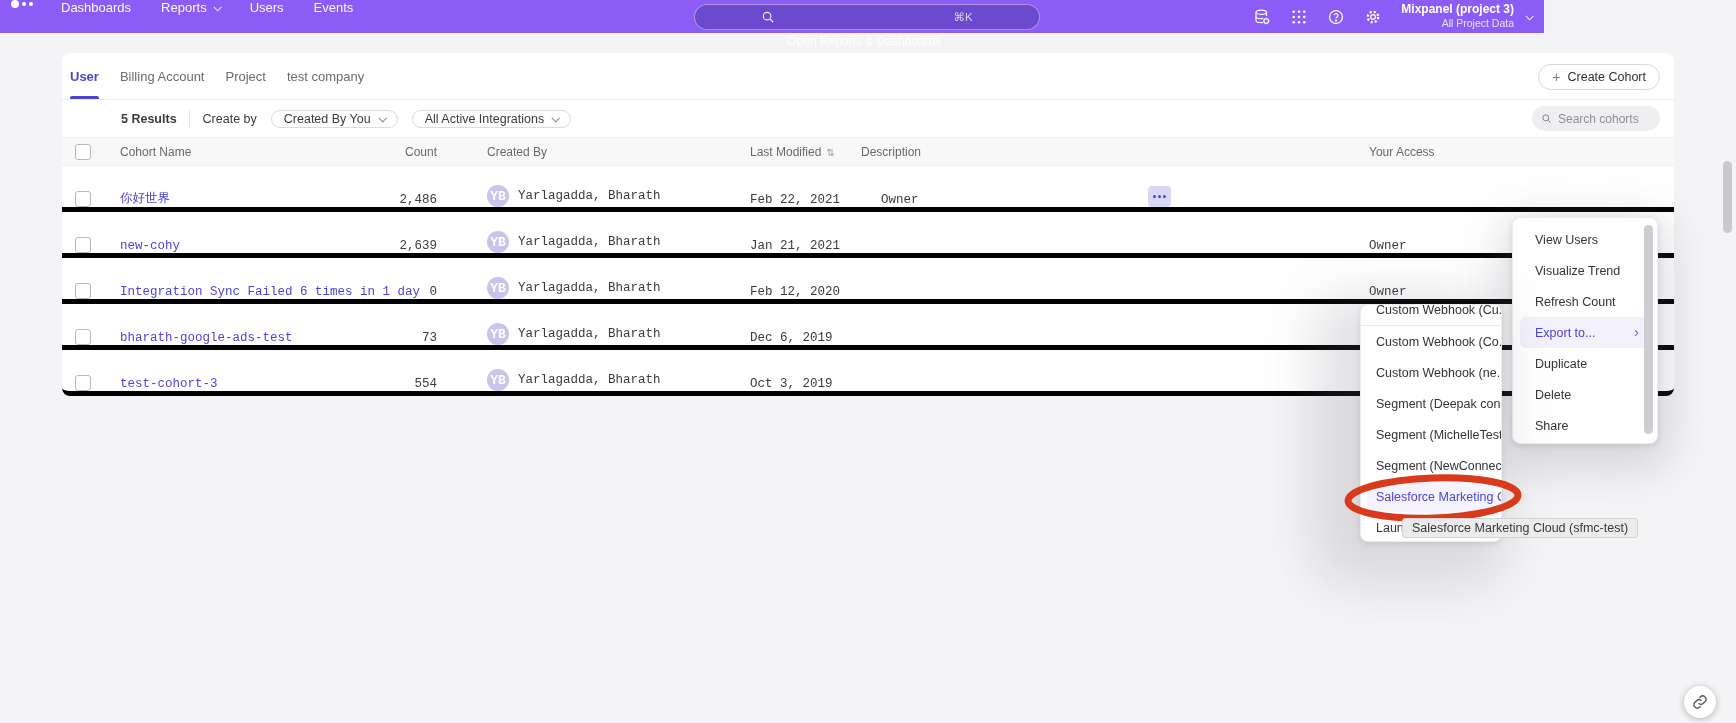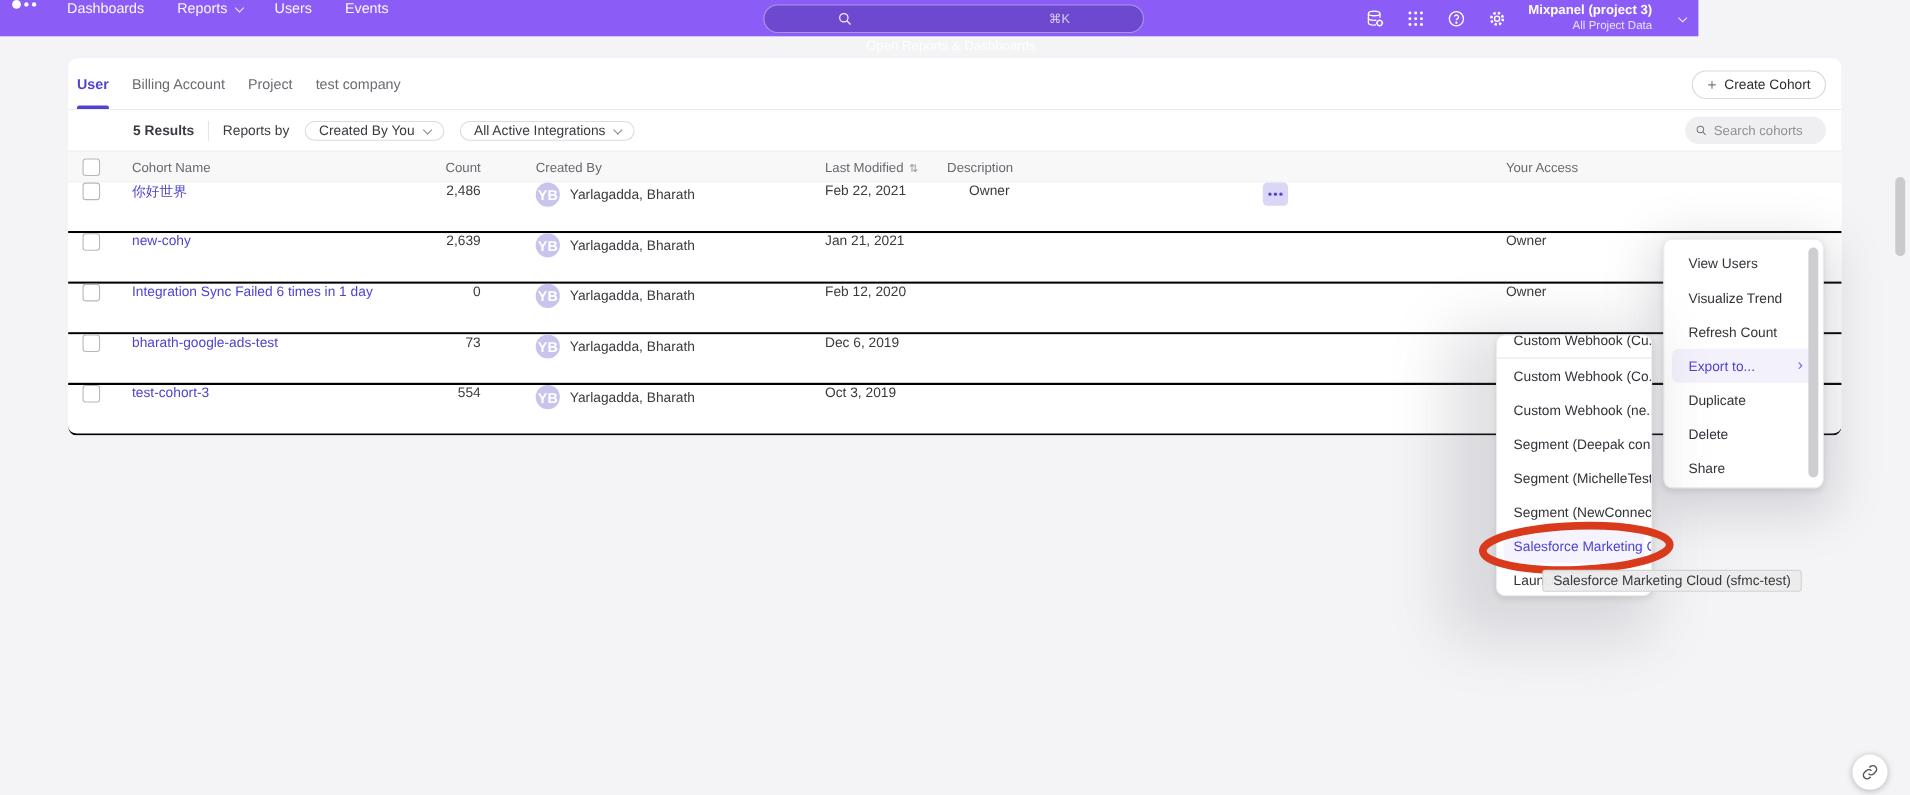--- a/index.html
+++ b/index.html
@@ -23,21 +23,21 @@
   .chev { display:inline-block; width:6px; height:6px; border-right:1.5px solid currentColor;
     border-bottom:1.5px solid currentColor; transform:rotate(45deg) translateY(-1px); margin-left:7px; }
   .chev-white { color:rgba(255,255,255,.85); }
   .nav-search { position:absolute; left:694px; top:4px; width:346px; height:26px;
     background:rgba(20,16,95,.25); border:1px solid rgba(255,255,255,.42); border-radius:13px;
     display:flex; align-items:center; justify-content:center; gap:12px; cursor:pointer; }
   .ns-text { color:rgba(255,255,255,.95); font-size:12px;margin-top:47px; }
   .ns-short { color:rgba(255,255,255,.72); font-size:11.5px; }
   .nav-right { position:absolute; right:0; top:0; height:33px; display:flex; align-items:center; }
   .nav-icon { width:18px; height:18px; margin-right:19px; cursor:pointer; display:block; }
-  .proj { text-align:right; margin-right:18px; cursor:pointer; line-height:1.25; }
+  .proj { text-align:right; margin-right:6px; cursor:pointer; line-height:1.25; }
   .proj-name { color:#fff; font-size:12px; font-weight:700; }
   .proj-scope { color:rgba(255,255,255,.82); font-size:10.5px; }
   .proj-chev { margin:0 12px 0 6px; }
 
   
   .card { position:absolute; left:62px; top:53px; width:1612px; background:#fff;
     border-radius:8px; z-index:1; }
   .tabs-row { height:47px; display:flex; align-items:center; padding-left:8px;
     border-bottom:1px solid #ebebee; position:relative; }
   .tab { font-size:13px; color:#6b6b72; margin-right:21px; height:100%; display:flex;
@@ -60,22 +60,22 @@
   .pill-btn .chev { color:#8b8b92; margin-left:8px; }
   .search-cohorts { position:absolute; right:14px; top:6px; width:128px; height:25px;
     background:#efeff2; border-radius:13px; display:flex; align-items:center; padding:0 9px; }
   .search-cohorts input { border:none; background:transparent; outline:none; width:100%;
     font-size:12px; color:#3a3a41; margin-left:6px; font-family:inherit; }
   .search-cohorts input::placeholder { color:#8f8f96; }
 
   
   .thead { display:flex; align-items:center; height:29px; background:#f8f8f9;
     border-top:1px solid #eeeeef; border-bottom:1px solid #eeeeef; font-size:12px; color:#68686f; }
-  .trow { display:flex; align-items:flex-start; height:46px; border-bottom:2px solid #000000;
-    font-size:12.5px; color:#3a3a40; background:#fff; }
+  .trow { display:flex; align-items:flex-end; height:46px; border-bottom:5px solid #000000;
+    font-size:12.5px; color:#3a3a40; background:#fff;font-family:Liberation Mono, monospace; }
   .trow:last-child { border-radius:0 0 8px 8px; }
   .c0 { width:48px; padding-left:13px; }
   .c1 { width:220px; padding-left:10px; white-space:nowrap; }
   .c2 { width:115px; text-align:right; padding-right:8px; }
   .c3 { width:295px; padding-left:42px; display:flex; align-items:center; gap:9px; }
   .thead .c3 { padding-left:42px; display:block; }
   .c4 { width:112px; padding-left:10px; }
   .c5 { width:488px; padding-left:9px; padding-right:26px; display:flex;
     align-items:center; justify-content:space-between; }
   .c6 { width:234px; padding-left:29px; }
@@ -200,21 +200,21 @@
       </div>
     <button class="create-btn">
       <span class="plus">+</span>
       <span>Create Cohort</span>
     </button>
   </div>
 
   <div class="filter-row">
     <span class="results">5 Results</span>
     <span class="vdiv"></span>
-    <span class="filter-by">Reports by</span>
+    <span class="filter-by">Create by</span>
     <button class="pill-btn">
       <span>Created By You</span>
       <span class="chev"></span>
     </button>
     <button class="pill-btn">
       <span>All Active Integrations</span>
       <span class="chev"></span>
     </button>
     <div class="search-cohorts">
       <svg width="13" height="13" viewBox="0 0 24 24" fill="none" stroke="#77777e" stroke-width="2">

